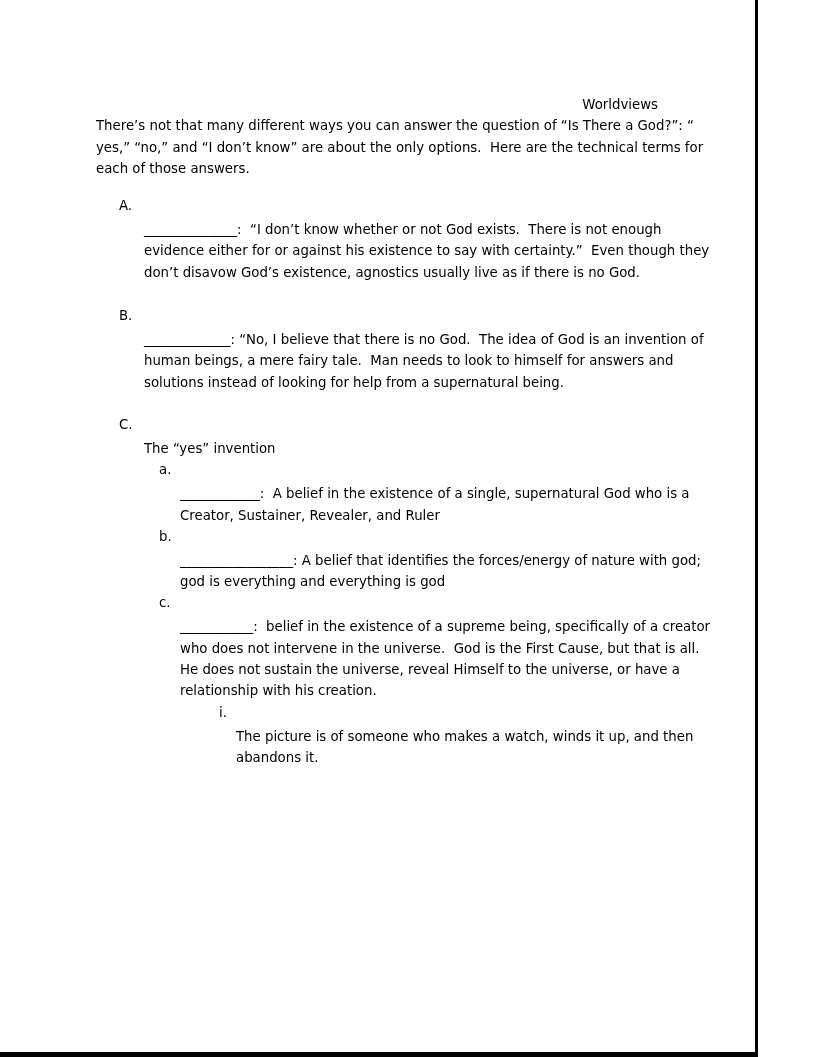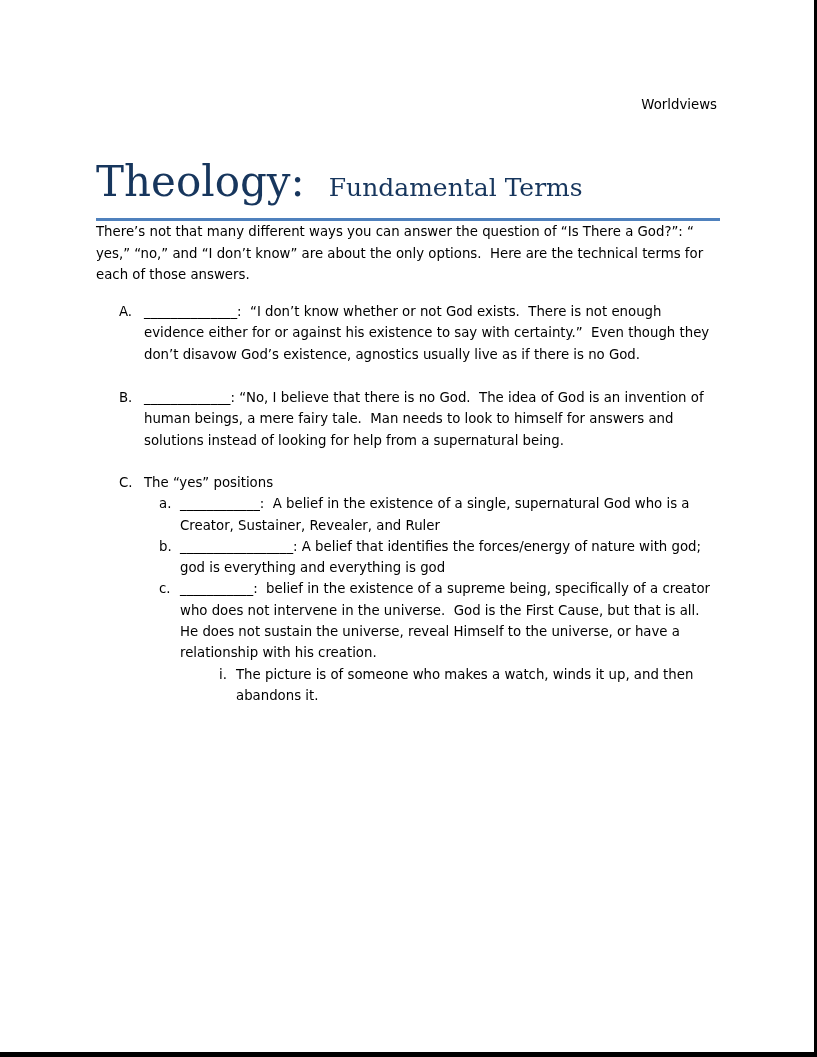--- a/index.html
+++ b/index.html
@@ -1,19 +1,19 @@
 <!DOCTYPE html>
 <html><head>
 <meta charset="utf-8">
 <style>
   * { margin: 0; padding: 0; box-sizing: border-box; }
   html, body { background: #ffffff; }
   .page {
     position: relative;
-    width: 817px;
+    width: 758px;
     height: 1057px;
     background: #ffffff;
     border-right: 3px solid #000000;
     border-bottom: 5px solid #000000;
     overflow: hidden;
     font-family: "DejaVu Sans", sans-serif;
     color: #000000;
   }
   .header {
     margin: 94px 97px 0 0;
@@ -45,21 +45,21 @@
   }
   .body-text {
     font-size: 13.3px;
     line-height: 21.3px;
   }
   .intro {
     white-space: pre-wrap;
   }
   .li { display: flex; align-items: flex-start; }
   .li .marker { flex: 0 0 auto; }
-  .li .content { flex: 1 1 auto; white-space: pre-wrap; }
+  .li .content { flex: 1 1 auto; white-space: pre-wrap; margin-top: 24px; }
   .lvl1 { margin-left: 23px; }
   .lvl1 .marker { min-width: 25px; }
   .lvl2 { margin-left: 63px; }
   .lvl2 .marker { min-width: 21px; }
   .lvl3 { margin-left: 101px; }
   .lvl3 .marker { min-width: 30px; text-align: right; margin-right: 9px; }
   .gap-a { margin-top: 16px; }
   .gap-b { margin-top: 22px; }
   .gap-c { margin-top: 21px; }
   .blank { letter-spacing: 0; }
@@ -68,41 +68,38 @@
 <body>
 
 <div class="page">
 
   <div class="header body-text">
     <div>Worldviews</div>
   </div>
 
   <div class="doc">
 
-    <div class="title-wrap">
-      <span class="title-main">Theology:</span><span class="title-sub">Fundamental Terms</span>
-    </div>
 
     <div class="body-text">
 
       <p class="intro">There’s not that many different ways you can answer the question of “Is There a God?”: “ yes,” “no,” and “I don’t know” are about the only options.  Here are the technical terms for each of those answers.</p>
 
       <div class="li lvl1 gap-a">
         <span class="marker">A.</span>
         <span class="content"><span class="blank">______________</span><span>:  “I don’t know whether or not God exists.  There is not enough evidence either for or against his existence to say with certainty.”  Even though they don’t disavow God’s existence, agnostics usually live as if there is no God.</span></span>
       </div>
 
       <div class="li lvl1 gap-b">
         <span class="marker">B.</span>
         <span class="content"><span class="blank">_____________</span><span>: “No, I believe that there is no God.  The idea of God is an invention of human beings, a mere fairy tale.  Man needs to look to himself for answers and solutions instead of looking for help from a supernatural being.</span></span>
       </div>
 
       <div class="li lvl1 gap-c">
         <span class="marker">C.</span>
-        <span class="content">The “yes” positions</span>
+        <span class="content">The “yes” invention</span>
       </div>
 
       <div class="li lvl2">
         <span class="marker">a.</span>
         <span class="content"><span class="blank">____________</span><span>:  A belief in the existence of a single, supernatural God who is a Creator, Sustainer, Revealer, and Ruler</span></span>
       </div>
 
       <div class="li lvl2">
         <span class="marker">b.</span>
         <span class="content"><span class="blank">_________________</span><span>: A belief that identifies the forces/energy of nature with god; god is everything and everything is god</span></span>

